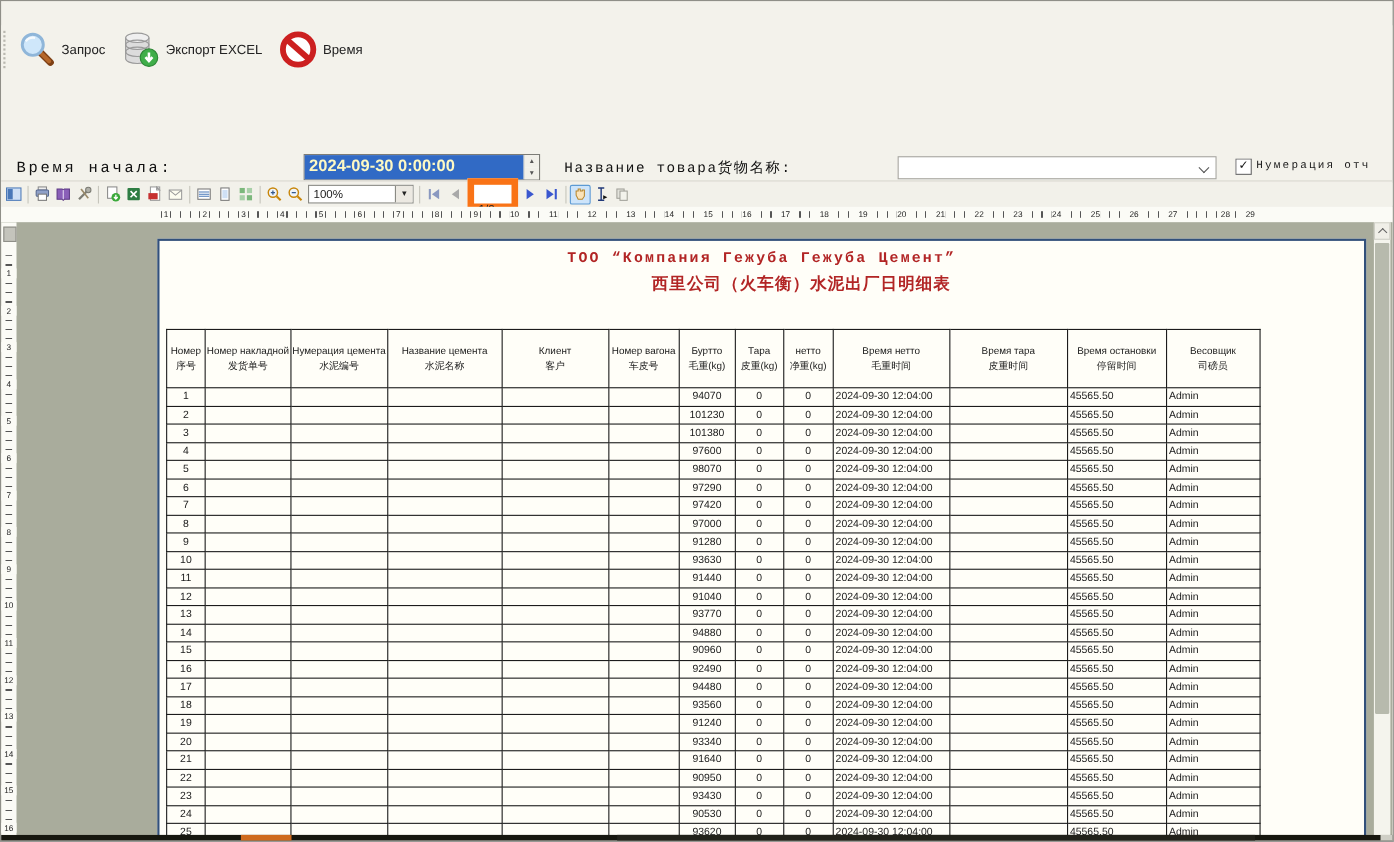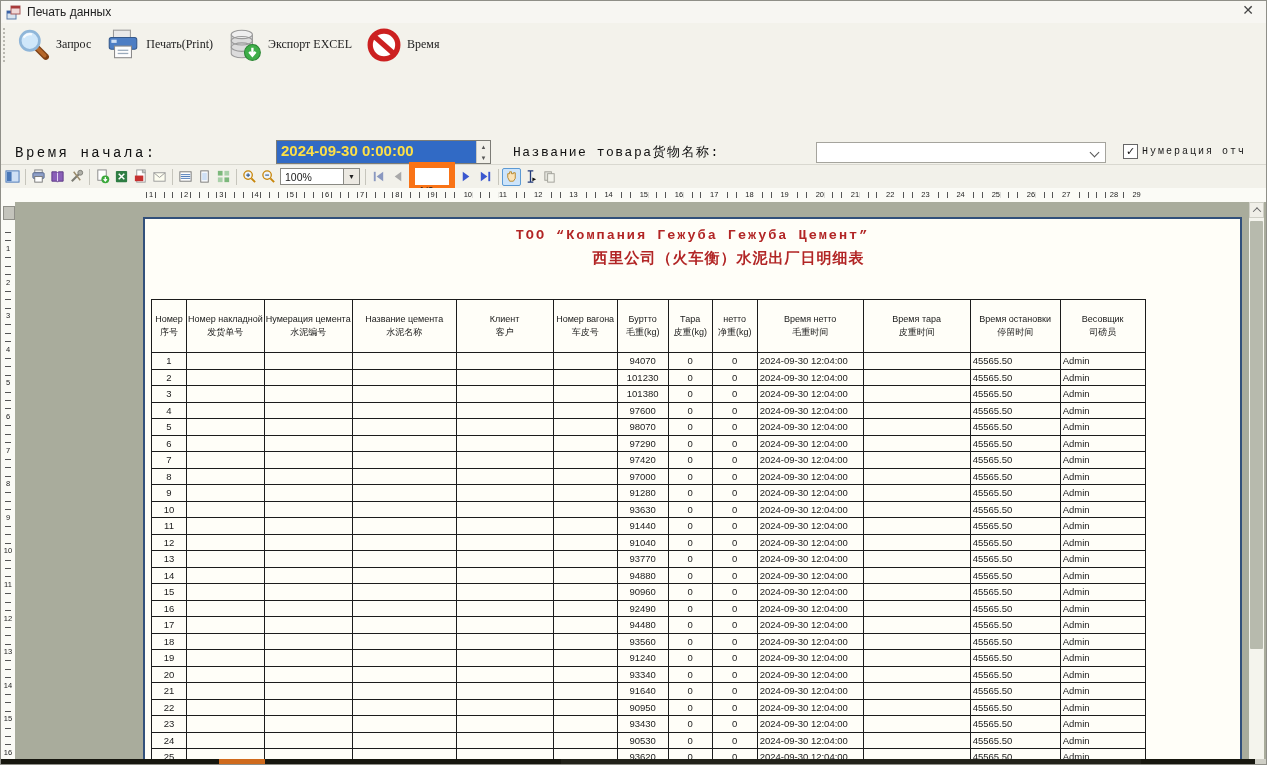--- a/index.html
+++ b/index.html
@@ -8,46 +8,46 @@
   
   .titlebar{position:absolute;left:0;top:0;width:100%;height:22px;background:#f7f6f2;display:flex;align-items:center;}
   .titlebar .appicon{margin-left:5px;width:15px;height:15px;}
   .titlebar .title{margin-left:6px;font-size:12px;color:#222;}
   .titlebar .close{position:absolute;right:12px;top:1px;font-size:14px;color:#444;cursor:default;}
   
   .toolbar{position:absolute;left:0;top:22px;width:100%;height:43px;display:flex;align-items:center;background:#f3f2eb;}
   .grip{width:4px;height:34px;margin-left:2px;border-left:2px dotted #b9b8b0;}
   .tbtn{display:flex;align-items:center;gap:5px;padding:2px 8px 2px 6px;border-radius:3px;}
   .tbtn svg{width:36px;height:34px;}
-  .tbtn .tlabel{font-size:12px;color:#222;font-family:Liberation Serif, serif;}
+  .tbtn .tlabel{font-size:12px;color:#222;}
   
   .filters{position:absolute;left:0;top:65px;width:100%;height:98px;background:#f3f2eb;}
   .flabel{position:absolute;font-family:"Liberation Mono","DejaVu Sans Mono",monospace;font-size:14px;letter-spacing:2.5px;color:#111;white-space:nowrap;}
   .flabel.small{font-size:13px;letter-spacing:1.5px;}
   .dtp{position:absolute;width:215px;height:24px;background:#fff;border:1px solid #7c7c76;display:flex;box-sizing:border-box;}
   .dtp .val{flex:1;font-size:15px;font-weight:bold;padding:1px 2px 0 4px;white-space:nowrap;font-family:"Liberation Sans",sans-serif;}
-  .dtp .val.sel{background:#316ac5;color:#fde047;}
+  .dtp .val.sel{background:#316ac5;color:#fef9c3;}
   .spin{width:13px;display:flex;flex-direction:column;border-left:1px solid #c9c9c2;}
   .spin div{flex:1;display:flex;align-items:center;justify-content:center;font-size:6px;color:#555;background:#f1f0e9;}
   .combo{position:absolute;width:290px;height:21px;background:#fff;border:1px solid #a5a49d;box-sizing:border-box;}
   .combo.disabled{background:#ecebe2;}
   .combo .chev{position:absolute;right:7px;top:6px;width:6px;height:6px;border-right:1.4px solid #555;border-bottom:1.4px solid #555;transform:rotate(45deg);}
   .chkrow{position:absolute;left:1122px;top:78px;display:flex;align-items:center;width:145px;overflow:hidden;}
   .chkbox{width:13px;height:13px;background:#fff;border:1px solid #666;font-size:11px;line-height:12px;text-align:center;color:#111;flex:0 0 13px;}
   .chklabel{margin-left:4px;font-family:"Liberation Mono","DejaVu Sans Mono",monospace;font-size:10px;letter-spacing:2px;white-space:nowrap;}
   .clearbtn{position:absolute;left:1120px;top:107px;width:105px;height:26px;background:#efeee6;border:1px solid #9c9b94;
     font-family:"Liberation Mono","DejaVu Sans Mono",monospace;font-size:12.5px;letter-spacing:2px;text-align:center;line-height:24px;box-sizing:border-box;}
   
   .preview{position:absolute;left:0;top:163px;width:100%;height:602px;background:#f2f1ea;border-top:1px solid #d9d8d0;}
   .pvtb{position:absolute;left:0;top:1px;width:100%;height:21px;display:flex;align-items:center;background:#f2f1ea;padding-left:2px;box-sizing:border-box;}
   .pvbtn{width:19px;height:18px;display:flex;align-items:center;justify-content:center;border-radius:2px;}
   .pvbtn svg{width:15px;height:15px;}
   .pvbtn.selected{background:#cde4fa;border:1px solid #5c9ad4;box-sizing:border-box;}
   .pvsep{width:1px;height:16px;background:#c6c5bc;margin:0 3px;}
-  .zoombox{width:80px;height:17px;background:#fff;border:1px solid #8a8a84;display:flex;align-items:center;box-sizing:border-box;margin:0 2px;}
+  .zoombox{width:96px;height:17px;background:#fff;border:1px solid #8a8a84;display:flex;align-items:center;box-sizing:border-box;margin:0 2px;}
   .zoombox .ztext{flex:1;font-size:10.5px;padding-left:4px;}
   .zoombox .zdrop{width:15px;height:100%;background:#ece9e2;border-left:1px solid #8a8a84;font-size:7px;display:flex;align-items:center;justify-content:center;color:#222;}
   .pagebox{width:46px;height:17px;background:#fff;border:6px solid #f97316;font-size:10.5px;padding:17px 0 0 4px;box-sizing:border-box;margin:0 2px;}
   
   .hruler{position:absolute;left:0;top:23px;width:100%;height:14px;background:#fbfbf6;}
   .hticks{position:absolute;left:145px;top:4px;width:995px;height:6px;
     background:repeating-linear-gradient(90deg,#555 0 1px,transparent 1px 8.8px);}
   .hnum{position:absolute;top:2px;font-size:7.5px;color:#222;transform:translateX(-50%);background:#fbfbf6;padding:0 1px;}
   .canvas{position:absolute;left:0;top:37px;width:100%;height:557px;background:#a9ac9c;overflow:hidden;}
   .vruler{position:absolute;left:0;top:0;width:14px;height:100%;background:#fbfbf6;z-index:5;}
@@ -77,52 +77,31 @@
   .bottombar{position:absolute;left:0;top:594px;width:100%;height:8px;background:#17170f;}
   .bottombar .seg-orange{position:absolute;left:218px;top:0;width:46px;height:100%;background:#cf6a1d;}
   .bottombar .seg-mid{position:absolute;left:560px;top:0;width:580px;height:100%;background:#22221a;}
   .bottombar .seg-right{position:absolute;right:0;top:0;width:11px;height:100%;background:#cfcfc6;}
 </style>
 </head>
 <body>
 
 <div class="window">
 
-  <div class="titlebar">
-    <svg class="appicon" viewBox="0 0 15 15">
-      <rect x="1" y="6" width="9" height="8" fill="#d8e4f0" stroke="#5a7aa8"></rect>
-      <rect x="1" y="6" width="9" height="2.5" fill="#3a62a8"></rect>
-      <rect x="5" y="1" width="9" height="8" fill="#f0d8d8" stroke="#a85a5a"></rect>
-      <rect x="5" y="1" width="9" height="2.5" fill="#a83a3a"></rect>
-    </svg>
-    <span class="title">Печать данных</span>
-    <span class="close">✕</span>
-  </div>
 
   <div class="toolbar">
     <div class="grip"></div>
     <div class="tbtn">
       <svg viewBox="0 0 32 32">
         <line x1="20" y1="19" x2="28" y2="27" stroke="#7e4015" stroke-width="6" stroke-linecap="round"></line>
         <line x1="20" y1="19" x2="27" y2="26" stroke="#b5672a" stroke-width="3.5" stroke-linecap="round"></line>
         <circle cx="13" cy="12" r="9" fill="#cfe7fa" stroke="#8fb6d9" stroke-width="2.5"></circle>
         <path d="M7 9 q3 -4 8 -3" stroke="#ffffff" stroke-width="2" fill="none" opacity="0.8"></path>
       </svg>
       <span class="tlabel">Запрос</span>
-    </div>
-    <div class="tbtn">
-      <svg viewBox="0 0 34 32">
-        <rect x="8" y="2" width="16" height="7" fill="#e9e9e9" stroke="#9a9a9a"></rect>
-        <rect x="4" y="9" width="26" height="11" rx="2" fill="#4d7ec4" stroke="#35598c"></rect>
-        <rect x="6" y="11" width="5" height="3" fill="#cfe0f5"></rect>
-        <rect x="9" y="17" width="16" height="11" fill="#fdfdfd" stroke="#8a8a8a"></rect>
-        <line x1="12" y1="21" x2="22" y2="21" stroke="#9ab" stroke-width="1.2"></line>
-        <line x1="12" y1="24" x2="22" y2="24" stroke="#9ab" stroke-width="1.2"></line>
-      </svg>
-      <span class="tlabel">Печать(Print)</span>
     </div>
     <div class="tbtn">
       <svg viewBox="0 0 34 32">
         <path d="M4 6 v18 a10 4 0 0 0 20 0 V6" fill="#dcdcdc" stroke="#9a9a9a"></path>
         <ellipse cx="14" cy="6" rx="10" ry="4" fill="#efefef" stroke="#9a9a9a"></ellipse>
         <ellipse cx="14" cy="12" rx="10" ry="4" fill="none" stroke="#9a9a9a"></ellipse>
         <ellipse cx="14" cy="18" rx="10" ry="4" fill="none" stroke="#9a9a9a"></ellipse>
         <circle cx="24" cy="23" r="7.5" fill="#3fae49" stroke="#2c8735"></circle>
         <path d="M24 18.5 v6 M21 22.5 l3 3.5 3 -3.5" stroke="#ffffff" stroke-width="2.2" fill="none"></path>
       </svg>

